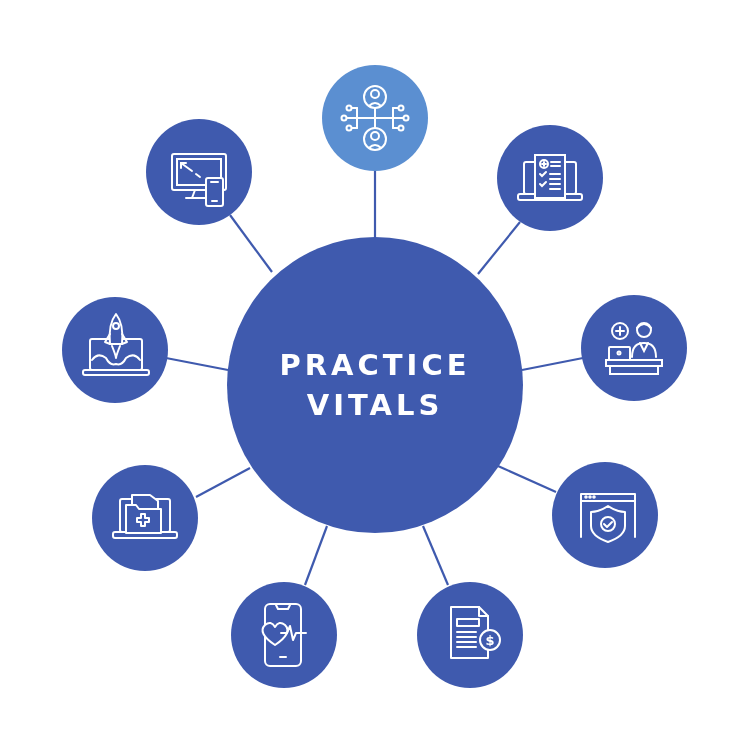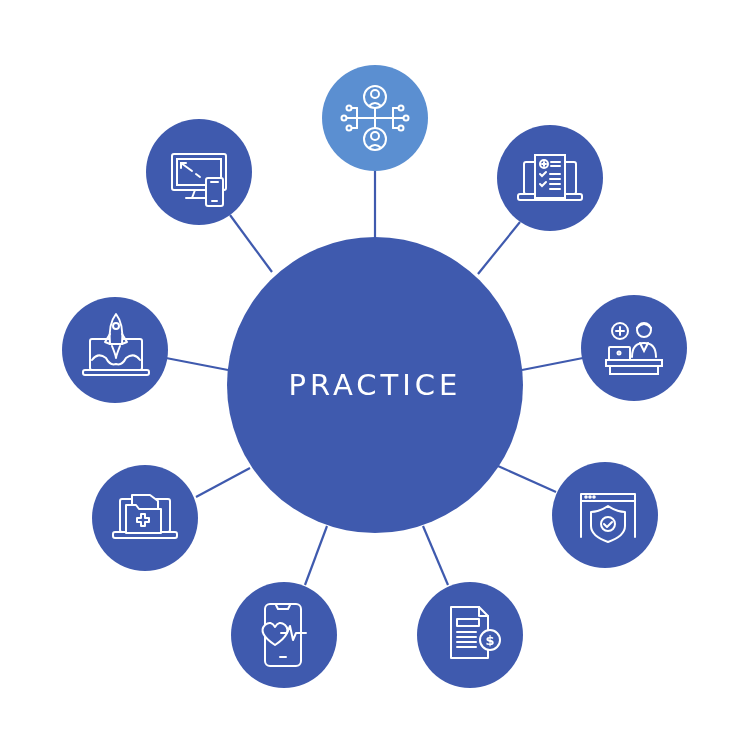--- a/index.html
+++ b/index.html
@@ -1,21 +1,21 @@
 <!DOCTYPE html>
 <html><head>
   <meta charset="utf-8">
   <style>
     html, body { margin: 0; padding: 0; background: #ffffff; }
     body { width: 743px; height: 750px; position: relative; overflow: hidden; font-family: "DejaVu Sans", sans-serif; }
     #diagram { position: absolute; left: 0; top: 0; width: 743px; height: 750px; }
     .center-title {
       position: absolute; left: 227px; top: 237px; width: 296px; height: 296px;
       display: flex; flex-direction: column; align-items: center; justify-content: center;
-      color: #ffffff; font-family: "DejaVu Sans", sans-serif; font-weight: 400;
+      color: #ffffff; font-family: "DejaVu Sans", sans-serif; font-weight: 700;
       font-size: 29px; letter-spacing: 4px; line-height: 40px; text-align: center;
       pointer-events: none;
     }
     .center-title span { display: block; }
   </style>
 </head>
 <body>
 
 <svg id="diagram" viewBox="0 0 743 750" xmlns="http://www.w3.org/2000/svg">
 
@@ -173,13 +173,14 @@
       <line x1="457" y1="642" x2="476" y2="642"></line>
       <line x1="457" y1="647" x2="476" y2="647"></line>
       <circle cx="490" cy="640" r="10" fill="#3f5aae"></circle>
       <text x="490" y="645" fill="#fff" stroke="none" font-size="13" font-family="DejaVu Sans, sans-serif" text-anchor="middle" font-weight="bold">$</text>
     </g>
   </g>
 </svg>
 
 <div class="center-title">
   <span>PRACTICE</span>
+  <span>VITALS</span>
 </div>
 
 </body></html>

